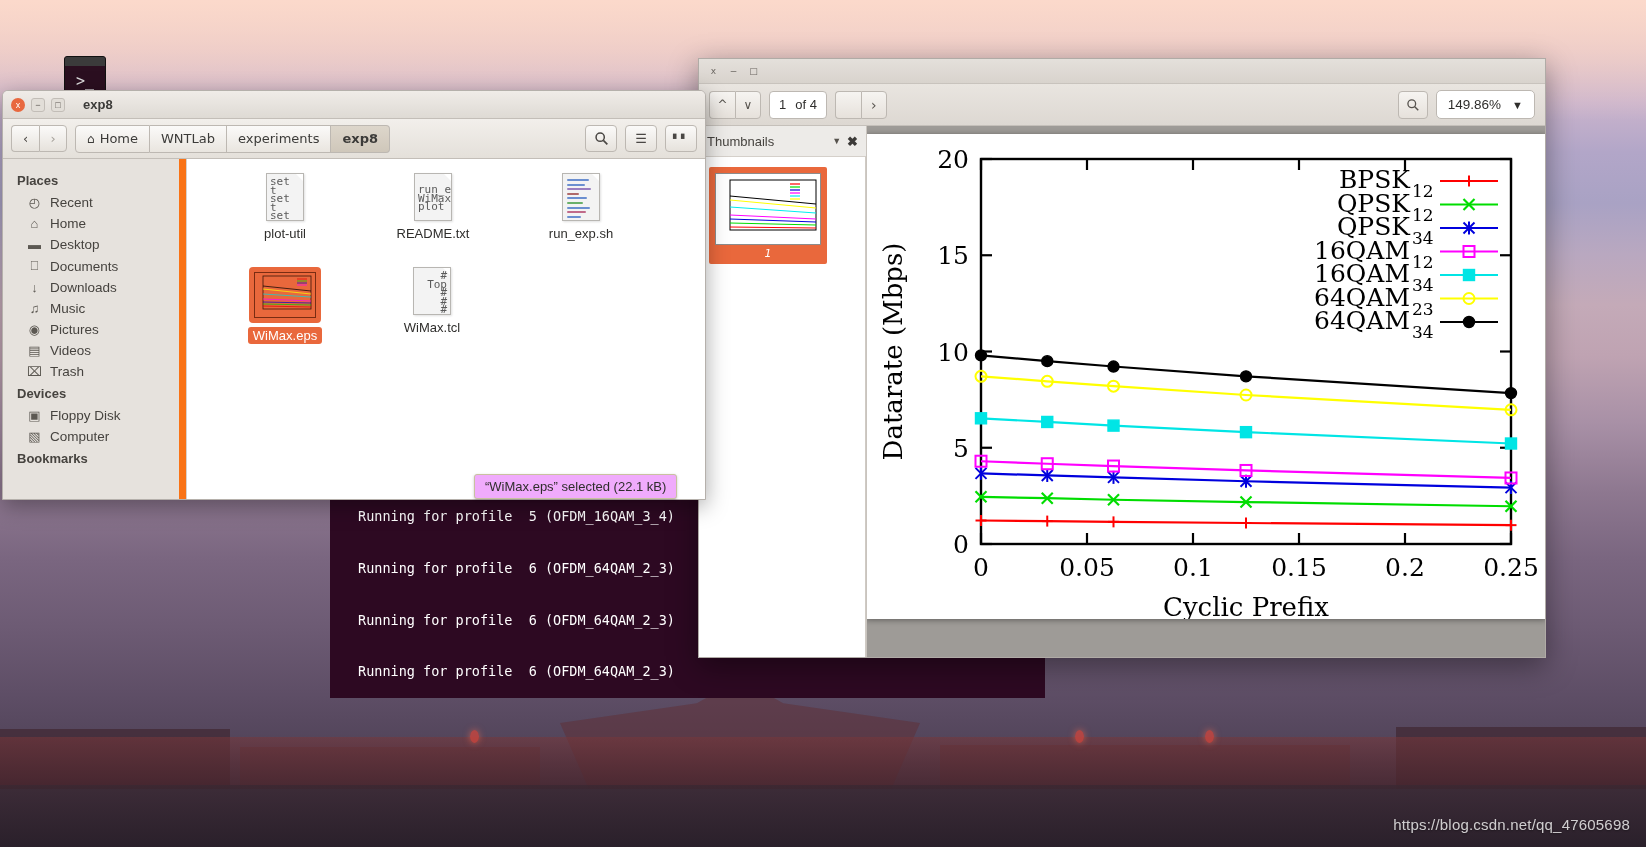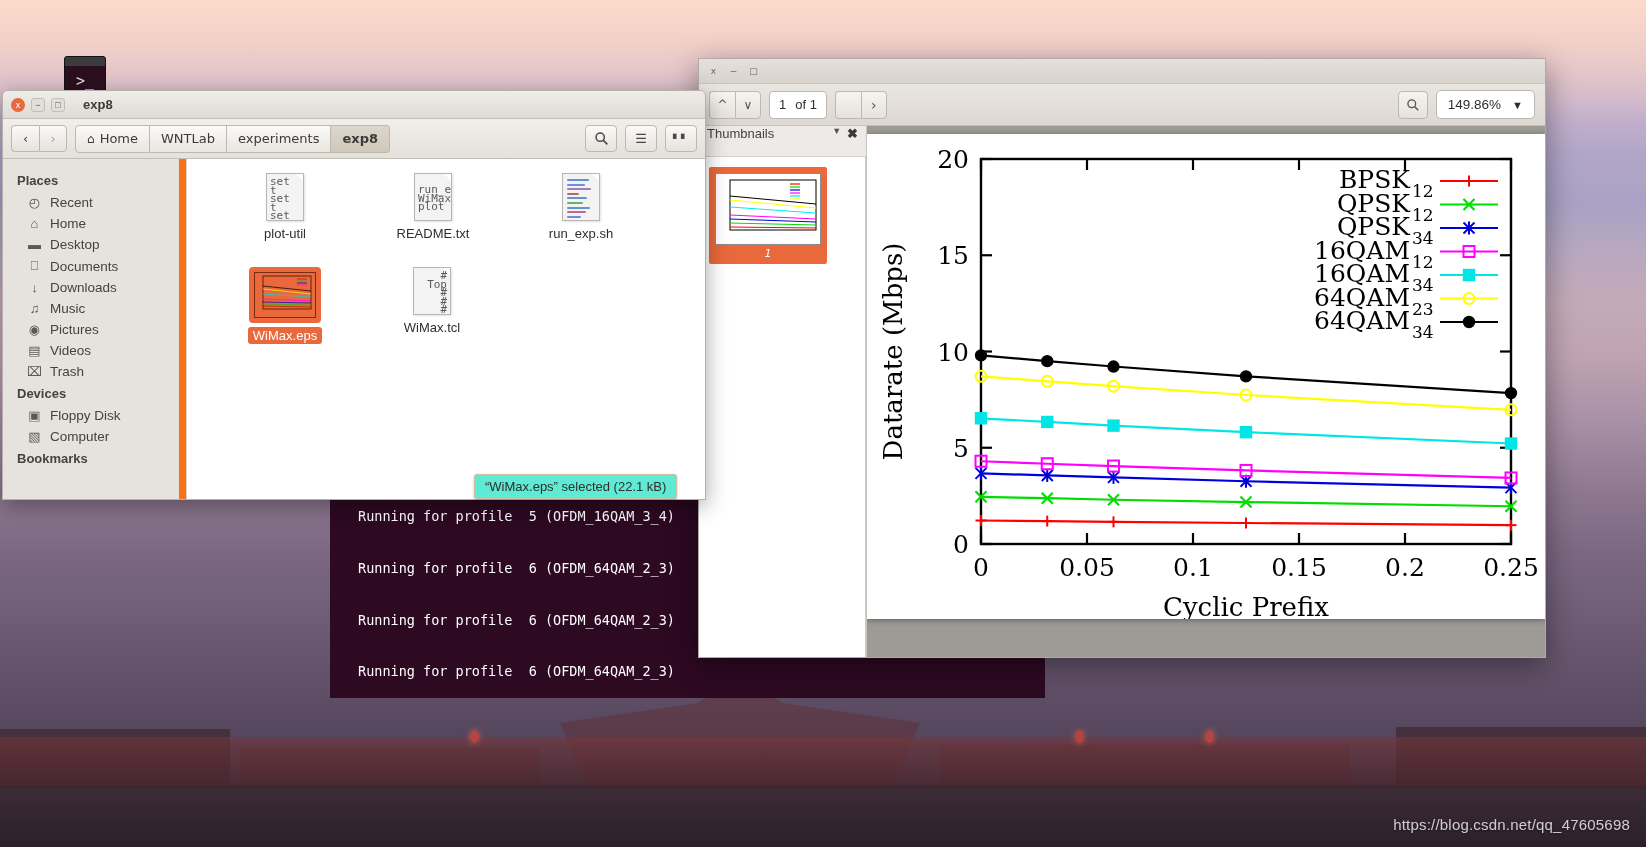--- a/index.html
+++ b/index.html
@@ -180,21 +180,21 @@
   .doc-lines span { display:block; height:2px; margin-bottom:2.6px; border-radius:1px;}
   .eps-ic {
     width:72px; height:56px; background:#e9683c; border-radius:4px;
     display:flex; align-items:center; justify-content:center;
   }
   .eps-inner { width:62px; height:46px; background:#e9683c; border:1px solid #7a2c12;
                position:relative; overflow:hidden; }
 
   #tooltip {
     position:absolute; left:474px; top:474px;
-    background:#5eead4; border:1px solid #c9c1a0;
+    background:#f0abfc; border:1px solid #c9c1a0;
     padding:4px 10px; font-size:13px; color:#2f2e2c;
     font-family:"Liberation Sans", sans-serif;
     border-radius:3px; box-shadow:0 1px 3px rgba(0,0,0,.22);
     z-index:40; white-space:nowrap;
   }
 
   
   #evince {
     position:absolute; left:698px; top:58px; width:848px; height:600px;
     background:#edebe8; border:1px solid #b0aba6;
@@ -238,21 +238,21 @@
     display:flex; align-items:center; padding:0 11px; gap:11px; font-size:13.5px;
     color:#2f2e2c; font-family:"Liberation Sans", sans-serif;
   }
 
   #ev-body { flex:1; display:flex; min-height:0; }
   #thumbpane {
     width:168px; flex:0 0 168px; background:#edebe8;
     border-right:1px solid #c9c4be; display:flex; flex-direction:column;
   }
   #thumb-head {
-    height:30px; display:flex; align-items:flex-start; padding:0 8px; gap:6px;
+    height:30px; display:flex; align-items:center; padding:0 8px; gap:6px;
     font-size:13px; color:#46433f; font-family:"Liberation Sans", sans-serif;
   }
   #thumb-head .lbl { flex:1; }
   #thumblist { flex:1; background:#fff; border-top:1px solid #d5d0ca; padding:10px;
                border-right:1px solid #cfcac4;}
   .thumb {
     width:118px; background:#e9683c; padding:6px 6px 2px 6px;
     border-radius:2px;
   }
   .thumb .pg { background:#fff; border:1px solid #8c8c8c; height:72px;
@@ -319,21 +319,21 @@
     <span class="evbtn">□</span>
   </div>
 
   <div id="ev-toolbar">
     <div class="evgroup">
       <div class="evtb">^</div>
       <div class="evtb">∨</div>
     </div>
     <div id="pagebox">
       <span>1</span>
-      <span>of 1</span>
+      <span>of 4</span>
     </div>
     <div class="evgroup">
       <div class="evtb" style="font-size:0;">chevron-left-icon</div>
       <div class="evtb">
           <span style="font-size:14px;">›</span>
         </div>
     </div>
     <div id="ev-spacer"></div>
     <div class="evtb" style="width:30px;">
       <svg width="14" height="14" viewBox="0 0 16 16">

